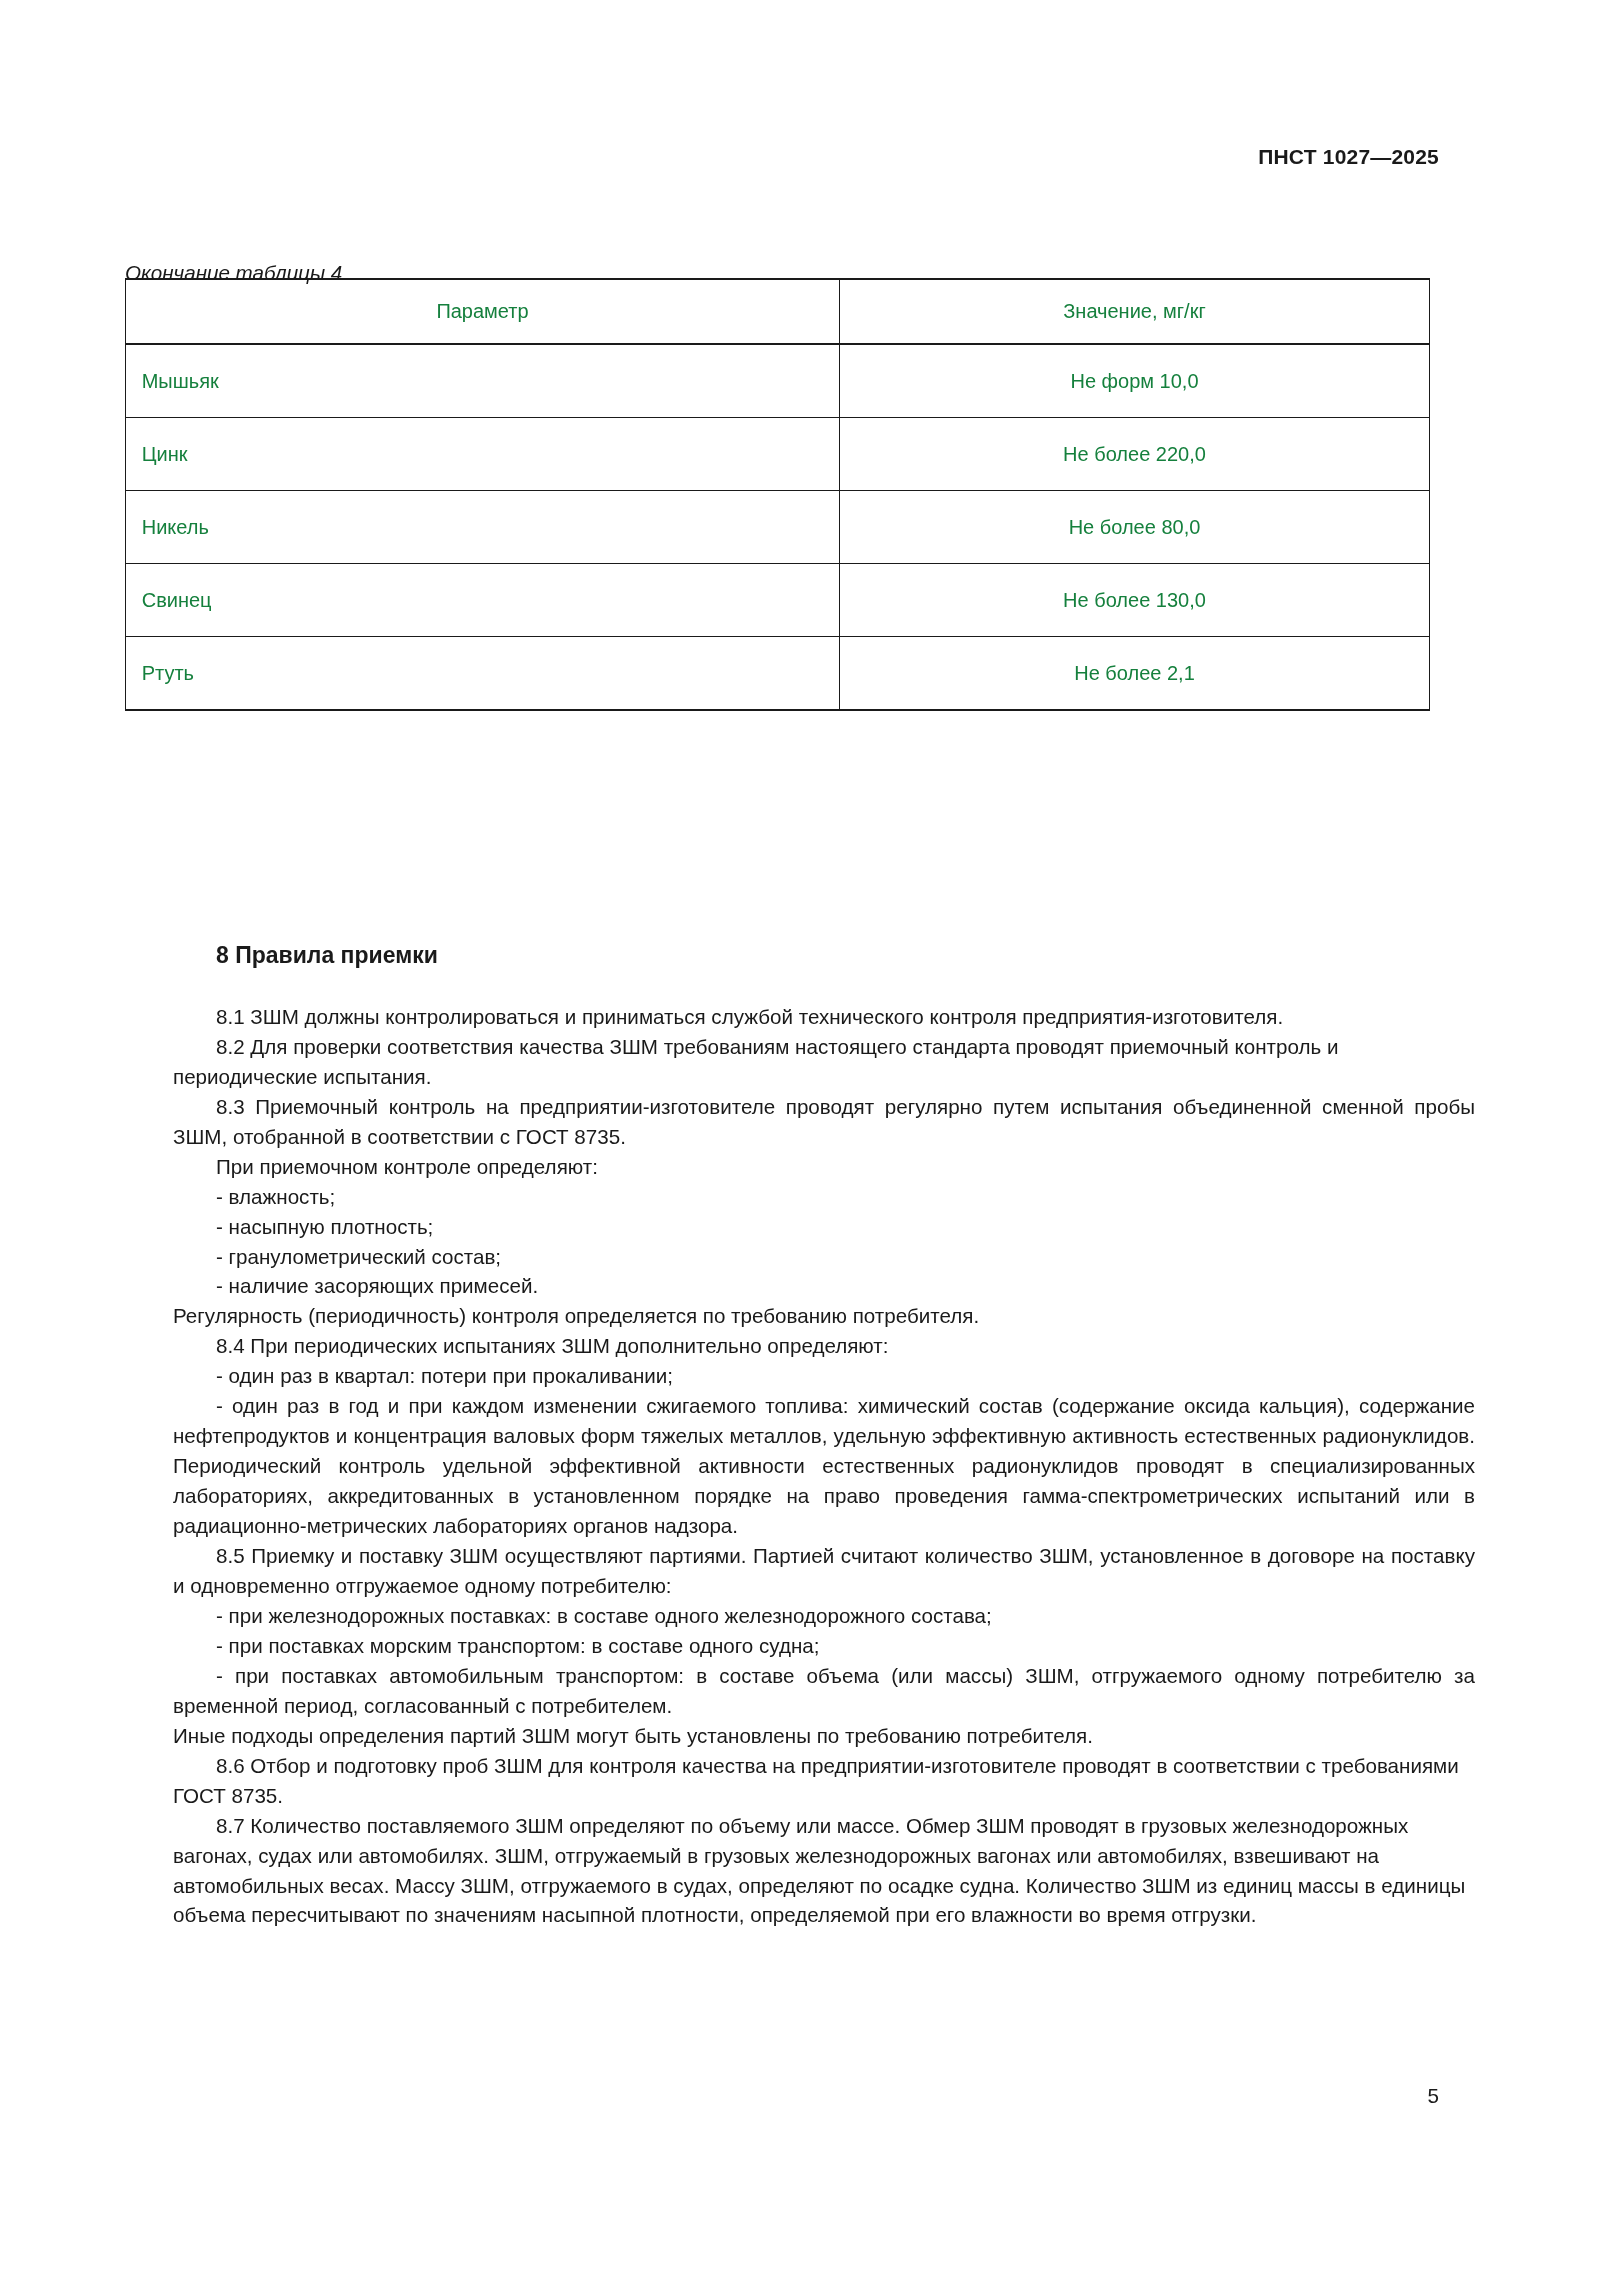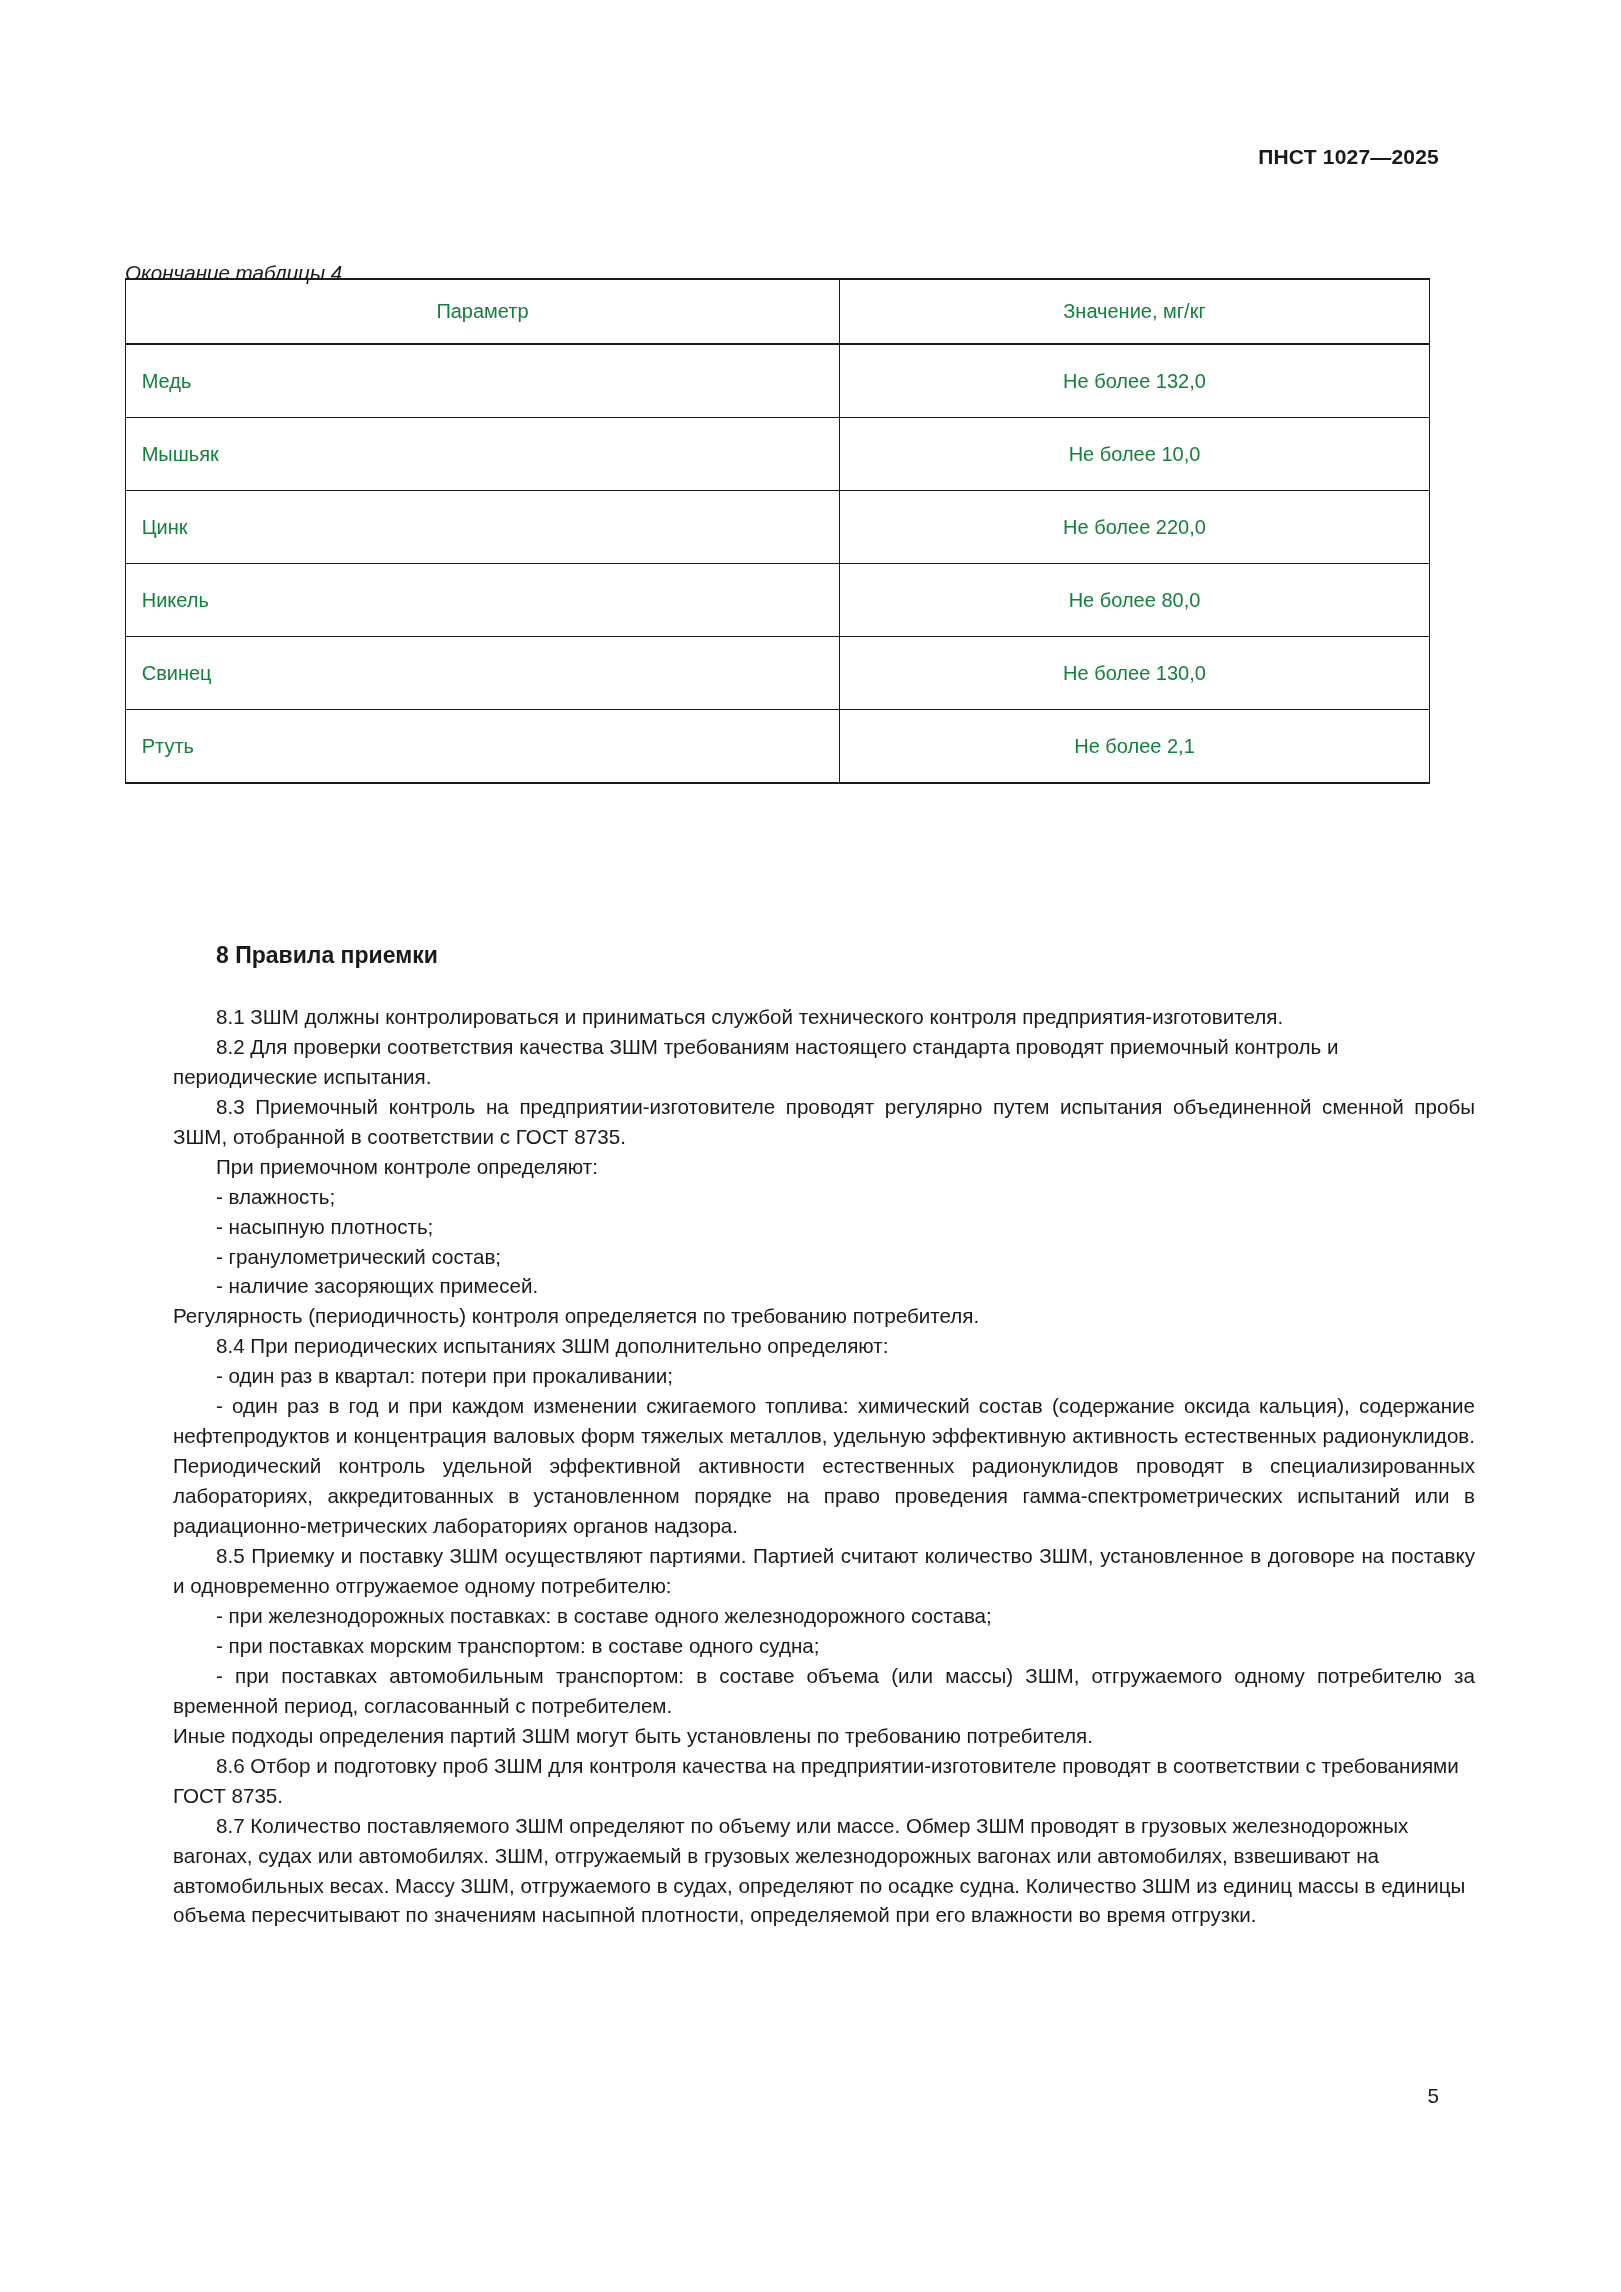--- a/index.html
+++ b/index.html
@@ -147,26 +147,22 @@
 
   <table class="data-table">
     <thead>
       <tr>
         <th class="col-param">Параметр</th>
         <th class="col-value">Значение, мг/кг</th>
       </tr>
     </thead>
     <tbody>
       <tr>
-        <td class="cell-param">Медь</td>
-        <td class="cell-value">Не более 132,0</td>
-      </tr>
-      <tr>
         <td class="cell-param">Мышьяк</td>
-        <td class="cell-value">Не более 10,0</td>
+        <td class="cell-value">Не форм 10,0</td>
       </tr>
       <tr>
         <td class="cell-param">Цинк</td>
         <td class="cell-value">Не более 220,0</td>
       </tr>
       <tr>
         <td class="cell-param">Никель</td>
         <td class="cell-value">Не более 80,0</td>
       </tr>
       <tr>

